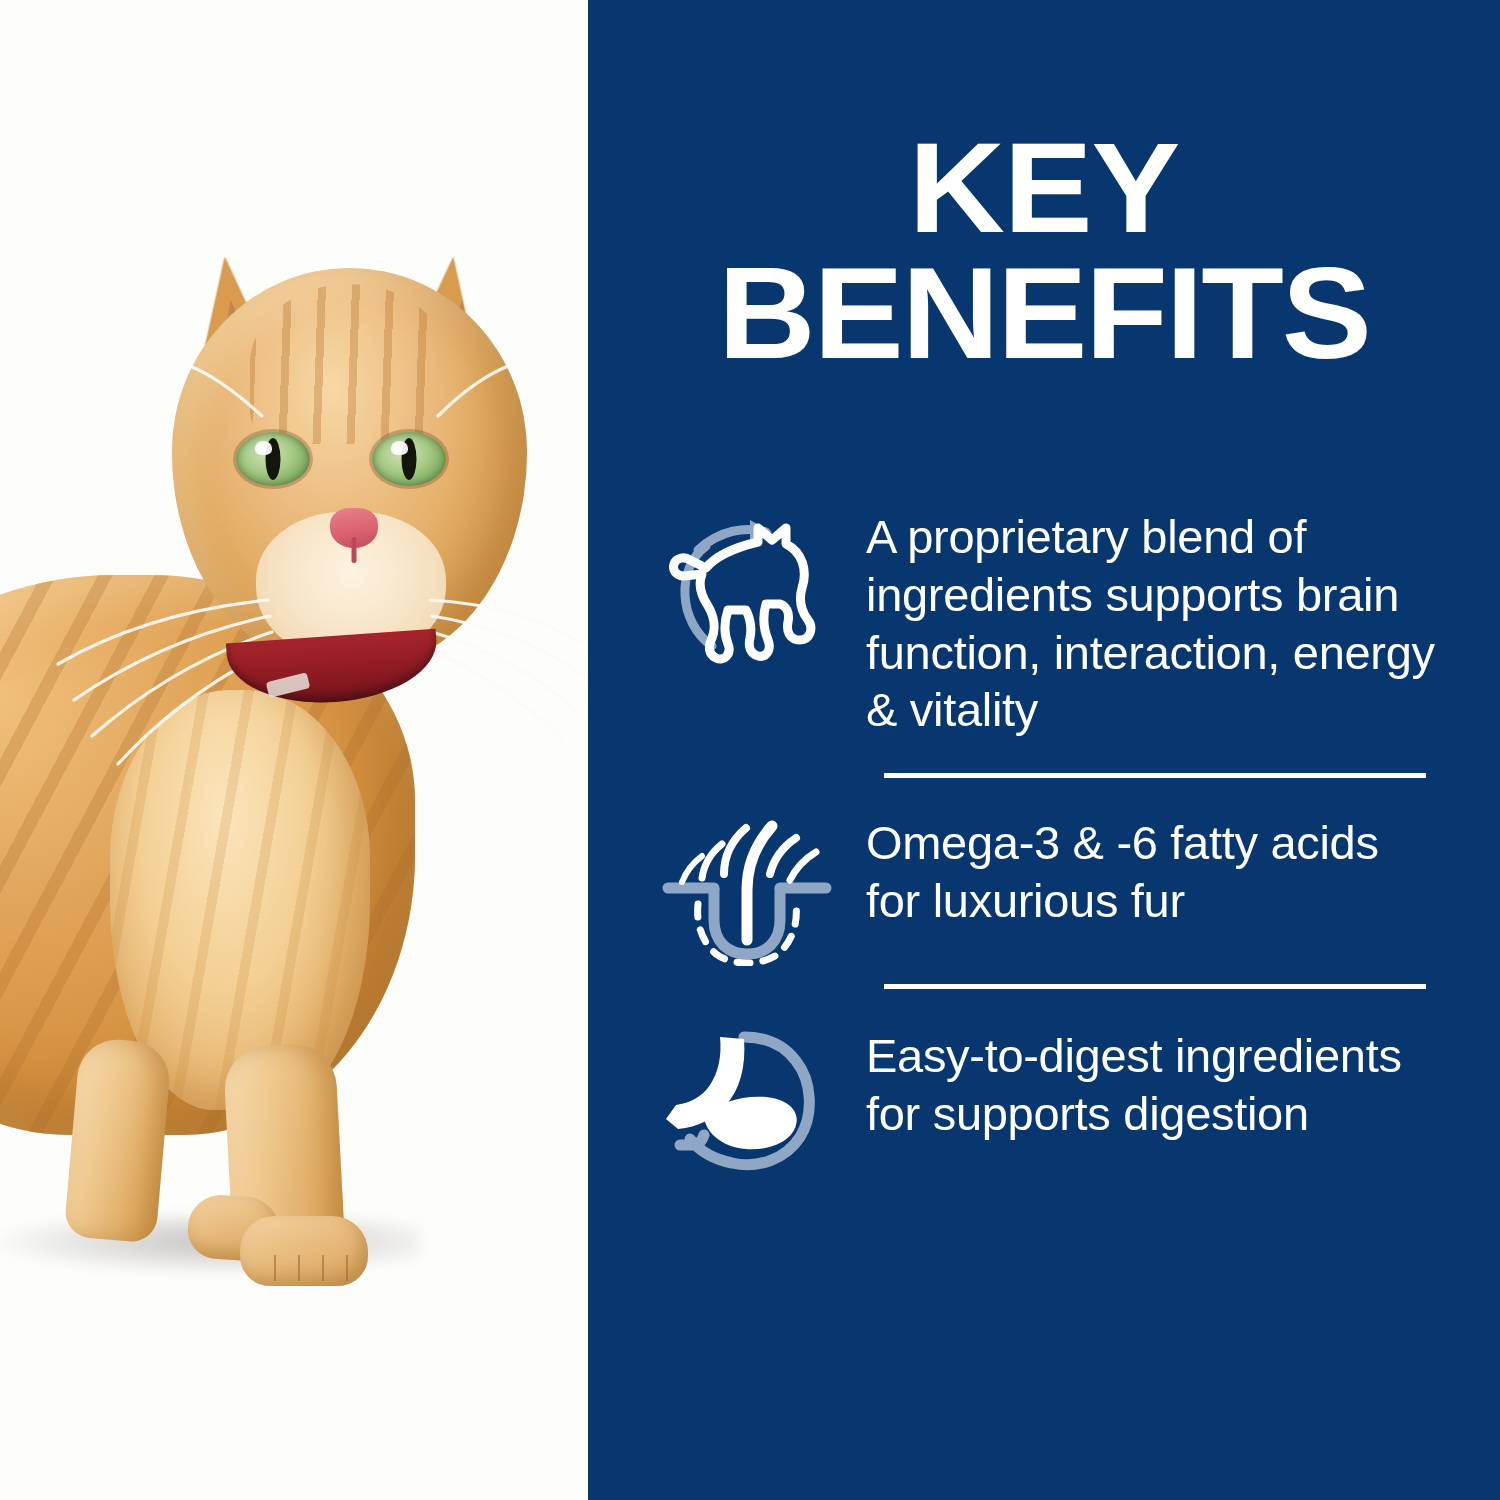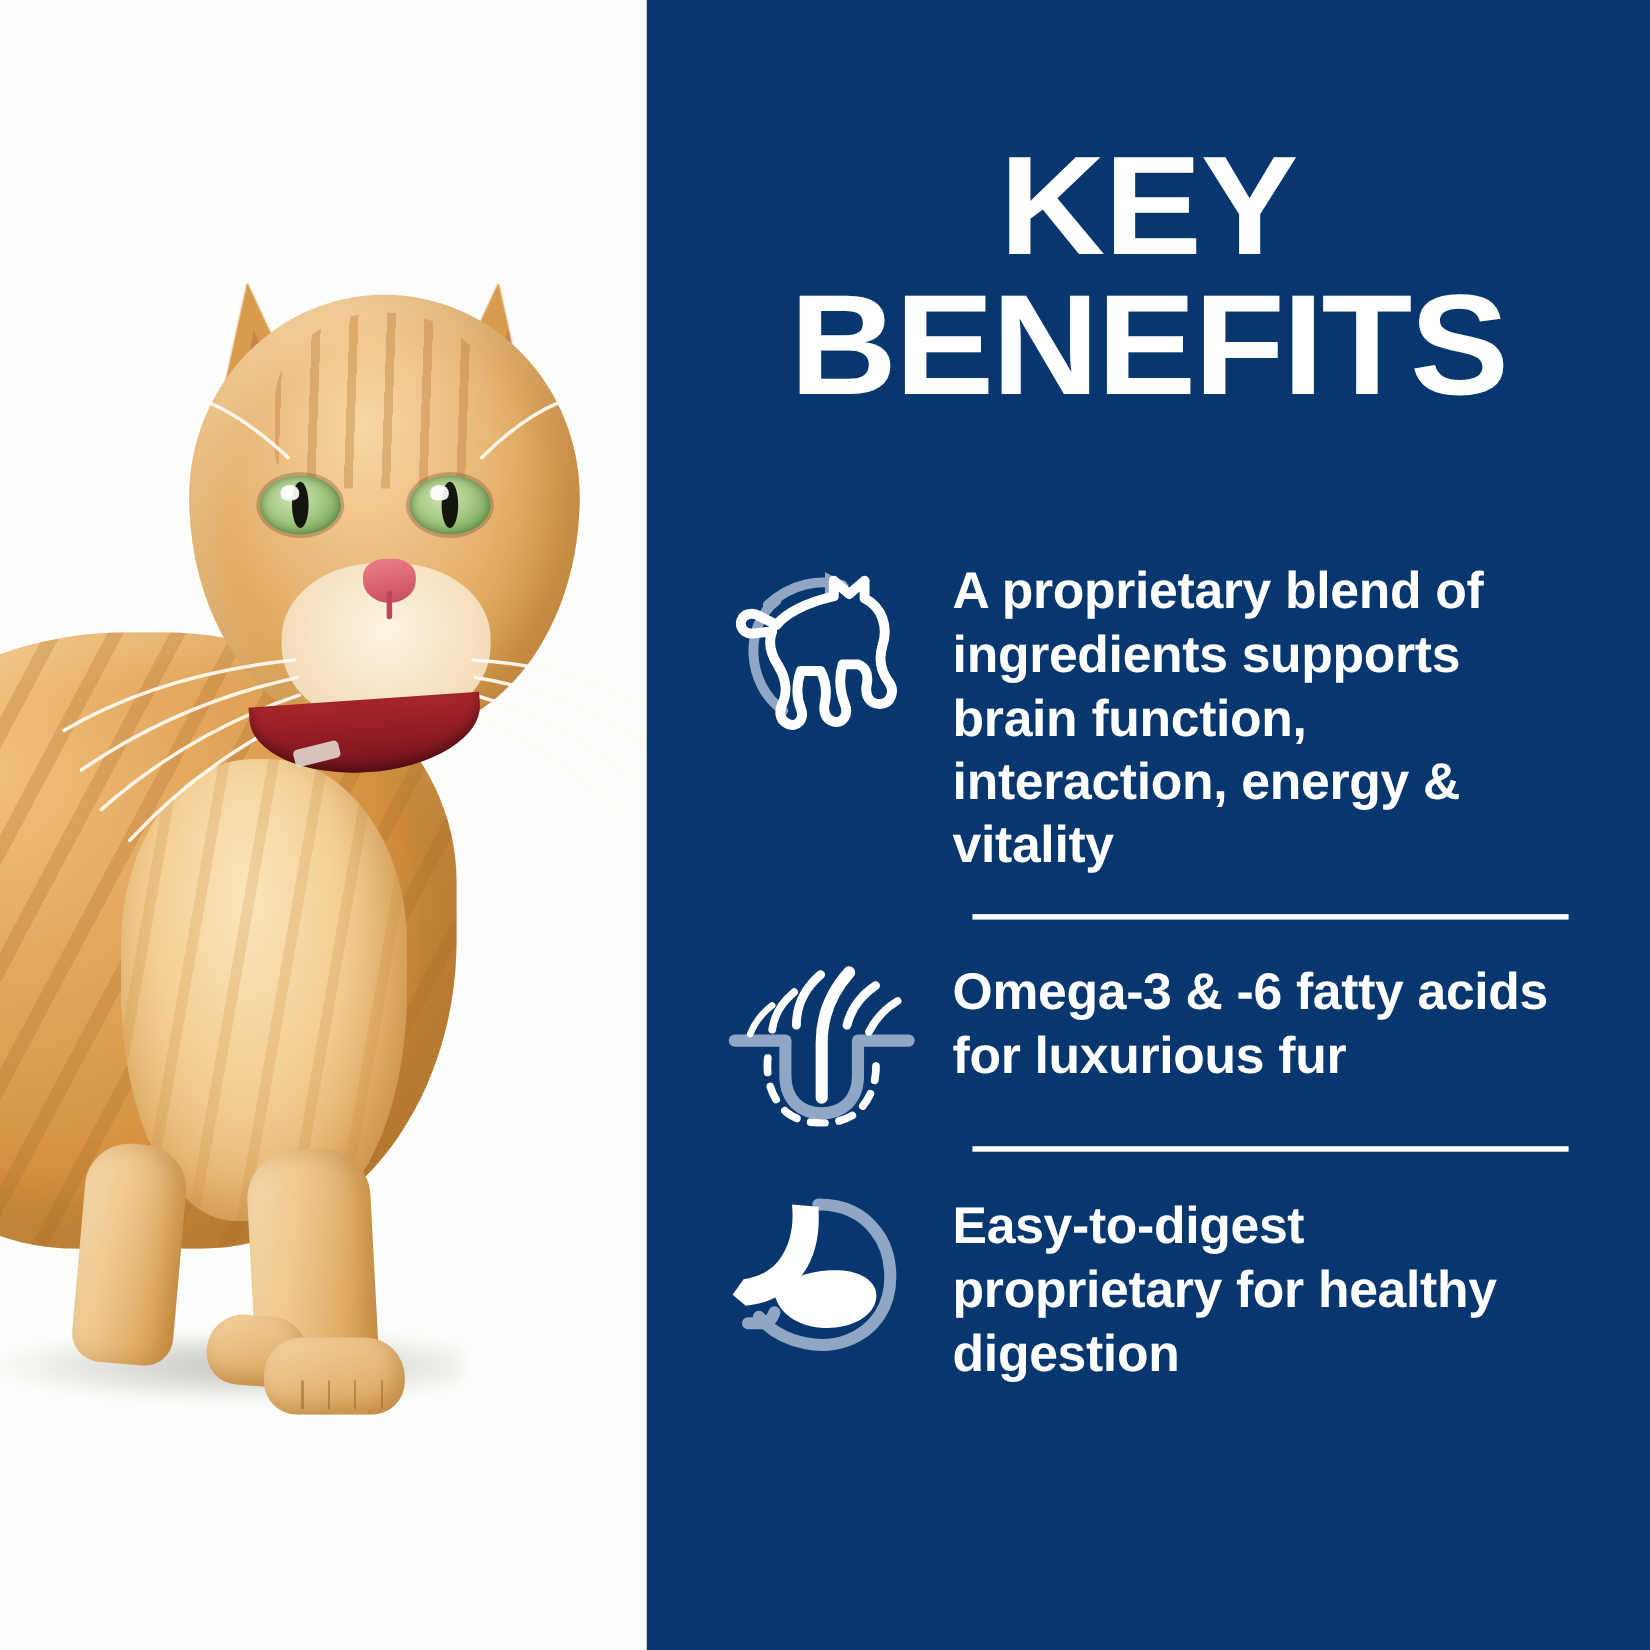--- a/index.html
+++ b/index.html
@@ -6,21 +6,21 @@
   html, body {
     width:1500px; height:1500px;
     overflow:hidden;
     background:#ffffff;
     font-family:"Liberation Sans", sans-serif;
   }
   .page {
     position:relative;
     width:1500px; height:1500px;
     display:flex;
-    background:#eab308;
+    background:#3b82f6;
   }
 
   
   .photo-panel {
     position:relative;
     width:588px; height:1500px;
     background:#fdfdfb;
     overflow:hidden;
     flex:0 0 588px;
   }
@@ -251,21 +251,21 @@
   .benefit.b3 { padding-top:30px; }
   .bicon {
     flex:0 0 170px;
     width:170px; height:170px;
     display:flex; align-items:flex-start; justify-content:center;
     padding-top:6px;
   }
   .benefit.b2 .bicon, .benefit.b3 .bicon { padding-top:10px; height:150px; }
   .btext {
     color:#ffffff;
-    font-weight:700;
+    font-weight:400;
     font-size:47px;
     line-height:1.23;
     letter-spacing:-.3px;
     padding-top:8px;
   }
   .divider {
     height:5px;
     background:#ffffff;
     margin-left:222px;
     margin-right:12px;
@@ -406,18 +406,18 @@
                      C 40 68, 28 74, 14 76
                      L 4 90 L 16 100
                      C 36 98, 52 90, 64 76
                      C 78 60, 84 38, 82 10" fill="#ffffff"></path>
             <path d="M42 86 C 56 74, 80 66, 104 68
                      C 126 70, 138 82, 134 96
                      C 130 112, 108 122, 84 120
                      C 60 118, 44 104, 42 88 Z" fill="#ffffff"></path>
           </svg>
         </div>
-        <div class="btext">Easy-to-digest proprietary for healthy digestion</div>
+        <div class="btext">Easy-to-digest ingredients for supports digestion</div>
       </div>
 
     </div>
   </div>
 </div>
 
 </body></html>

